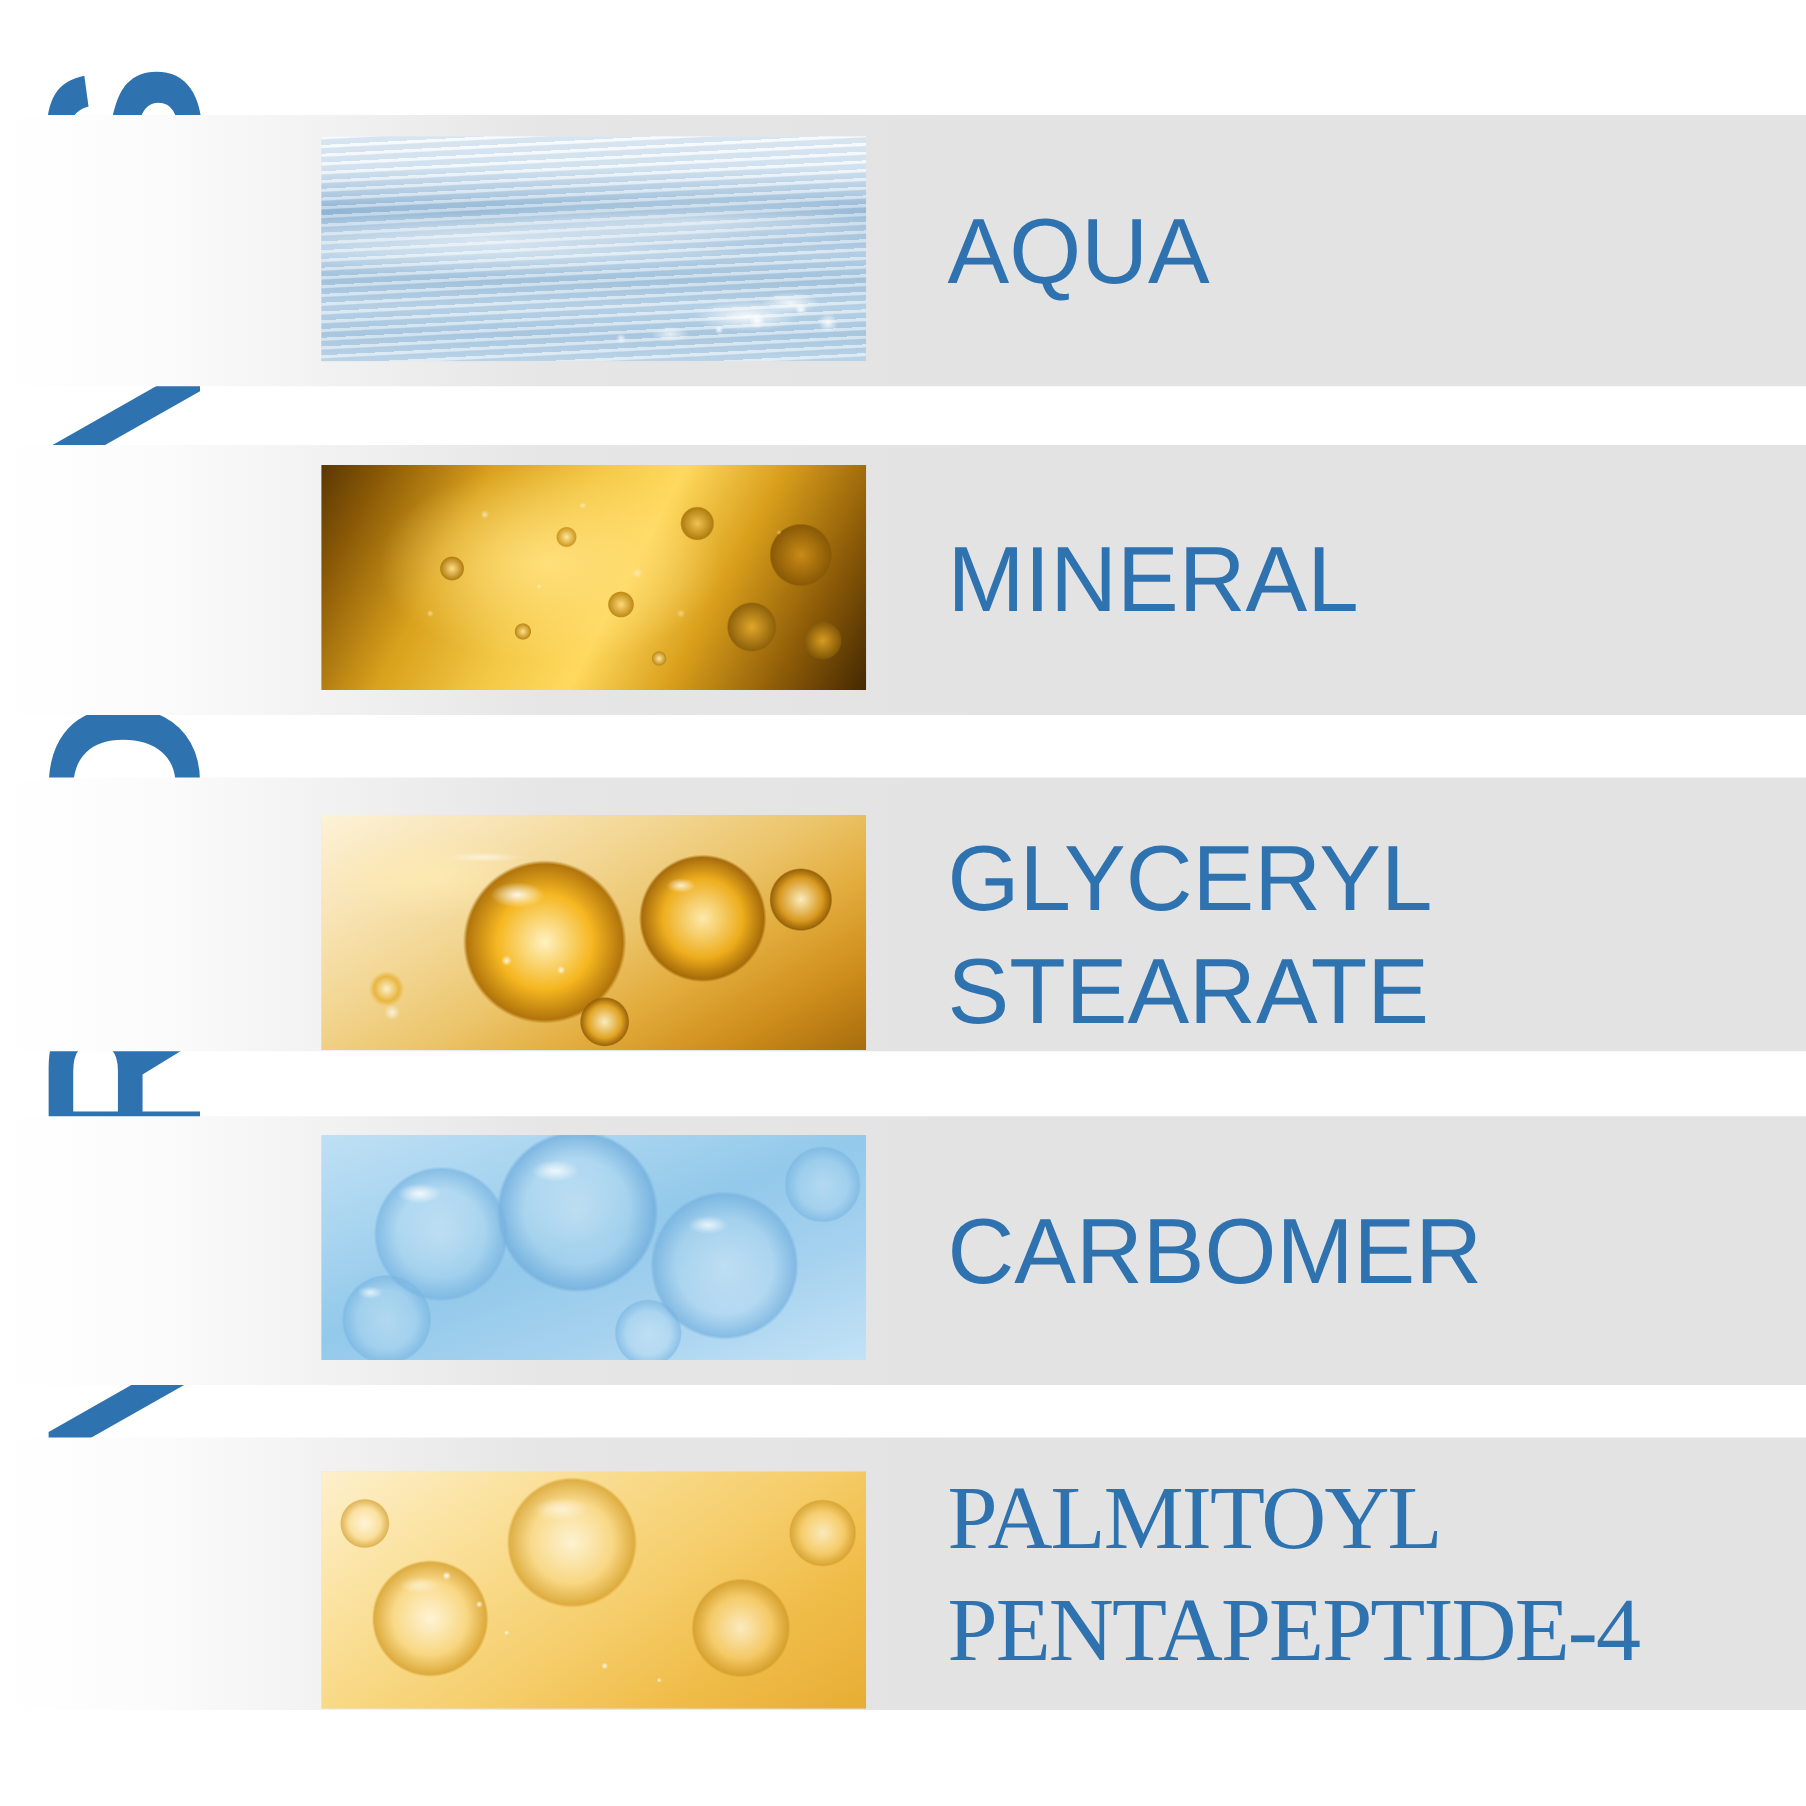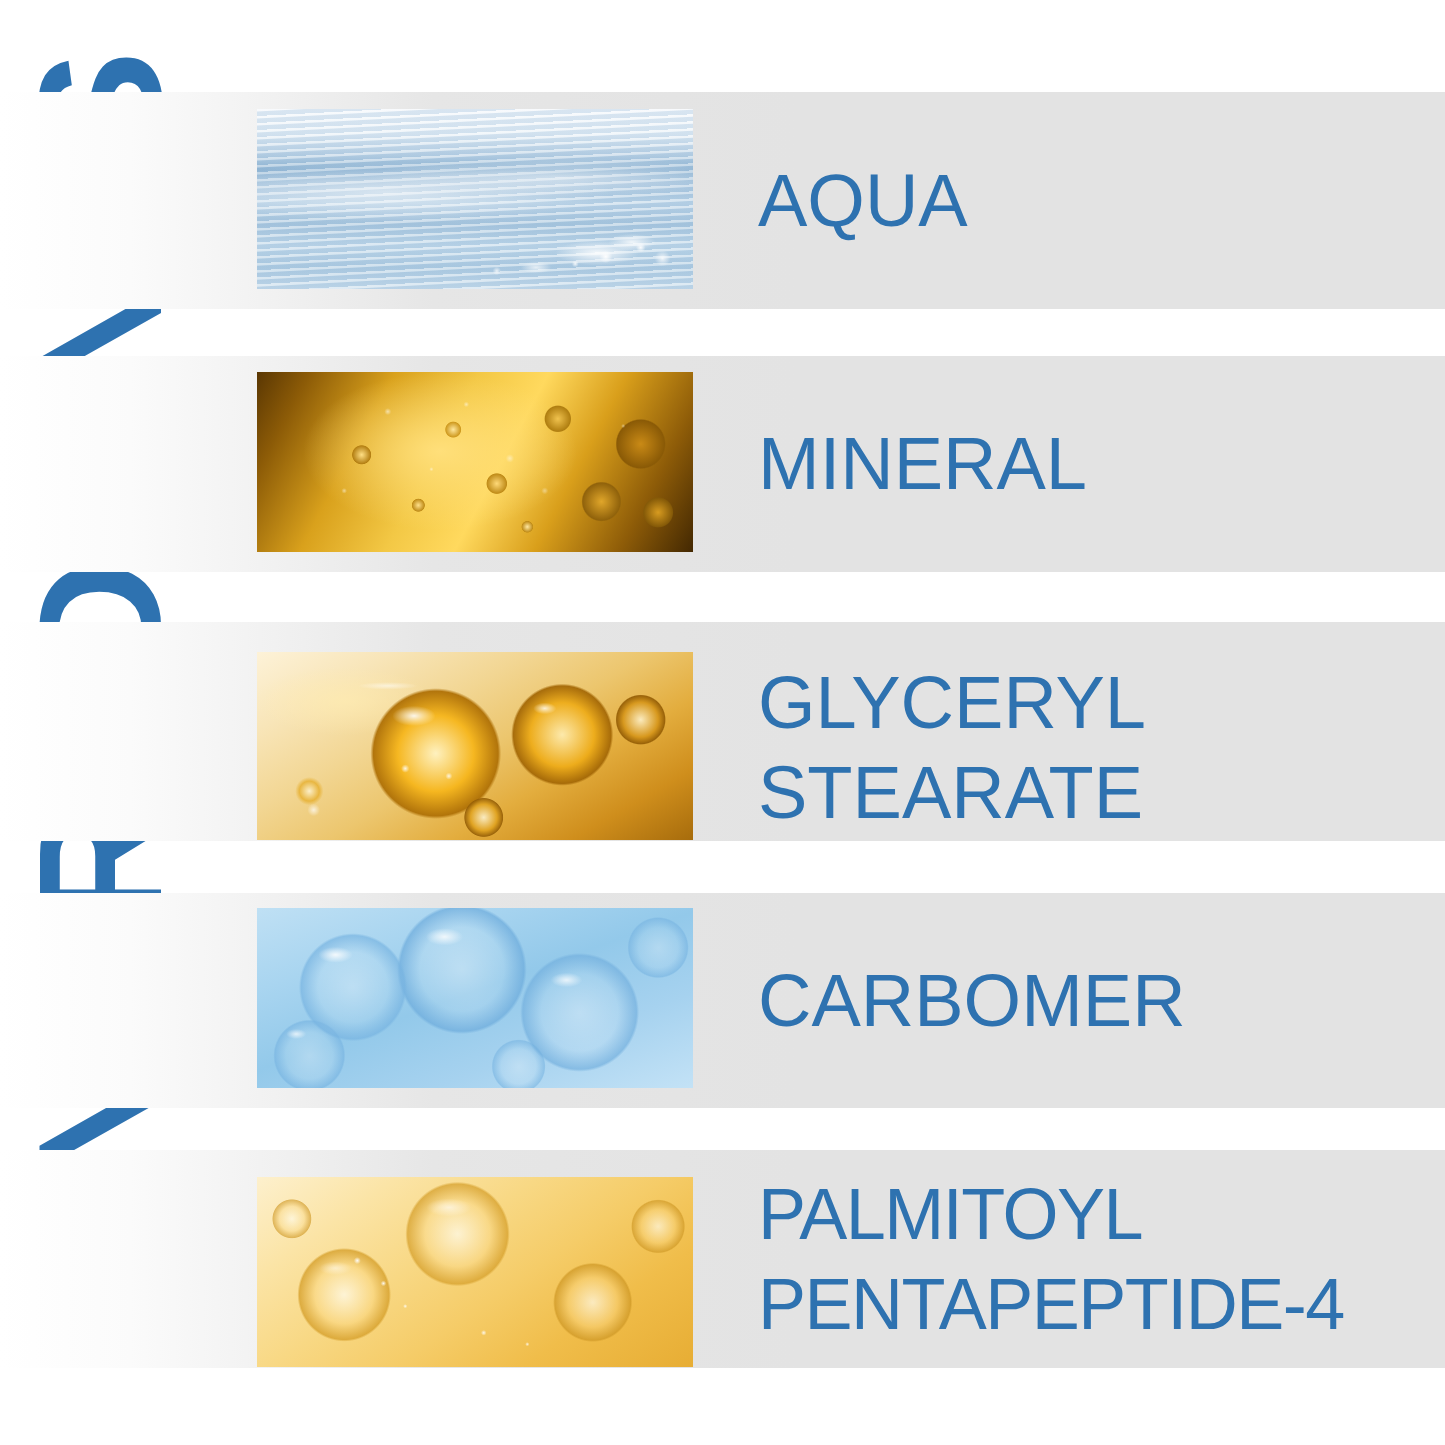--- a/index.html
+++ b/index.html
@@ -259,18 +259,18 @@
       <div class="row" style="top: 893px; width: 1445px; height: 215px;">
         <div class="row-thumb" style="left: 257px; top: 15px; width: 436px; height: 180px;">
           <div class="art art-carbomer"></div>
         </div>
         <div class="row-label" style="left: 758px; top: 63px;">CARBOMER</div>
       </div>
       <div class="row" style="top: 1150px; width: 1445px; height: 218px;">
         <div class="row-thumb" style="left: 257px; top: 27px; width: 436px; height: 190px;">
           <div class="art art-palmitoyl"></div>
         </div>
-        <div class="row-label tight" style="left: 758px; top: 19px;">PALMITOYL
+        <div class="row-label tight" style="left: 758px; top: 19px; font-family: Liberation Serif, serif;">PALMITOYL
 PENTAPEPTIDE-4</div>
       </div>
     </div>
 
 </div>
 
 </body></html>

